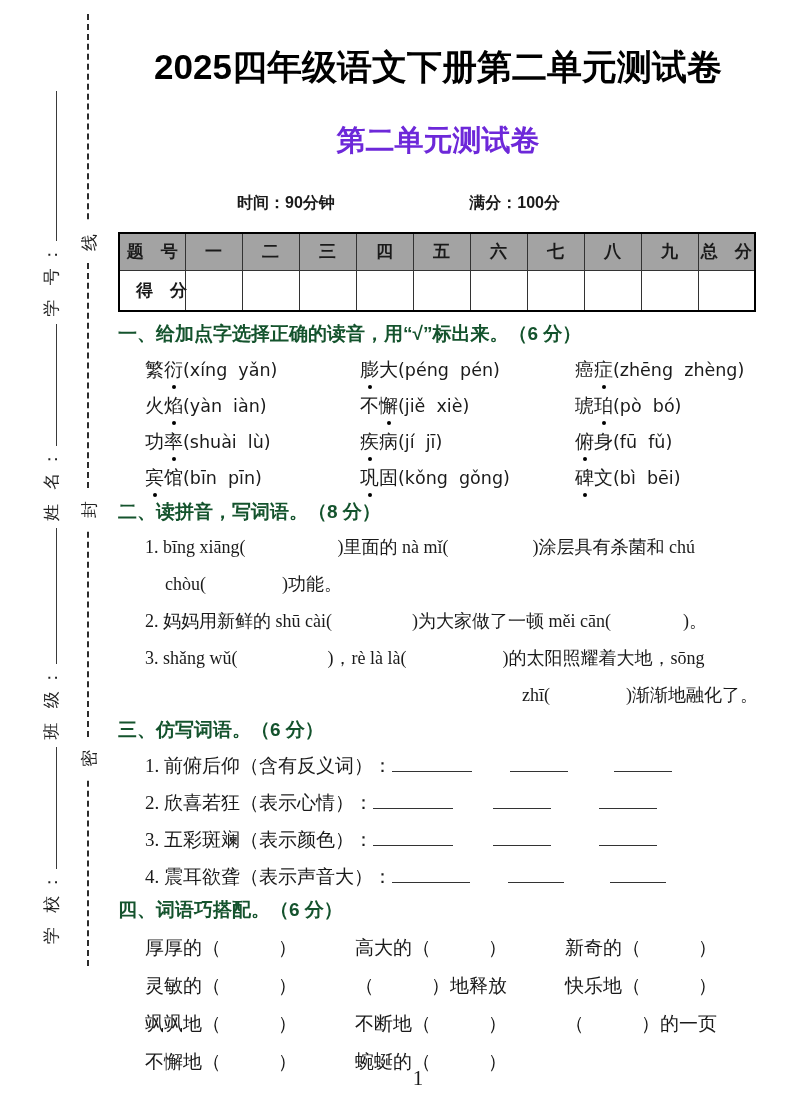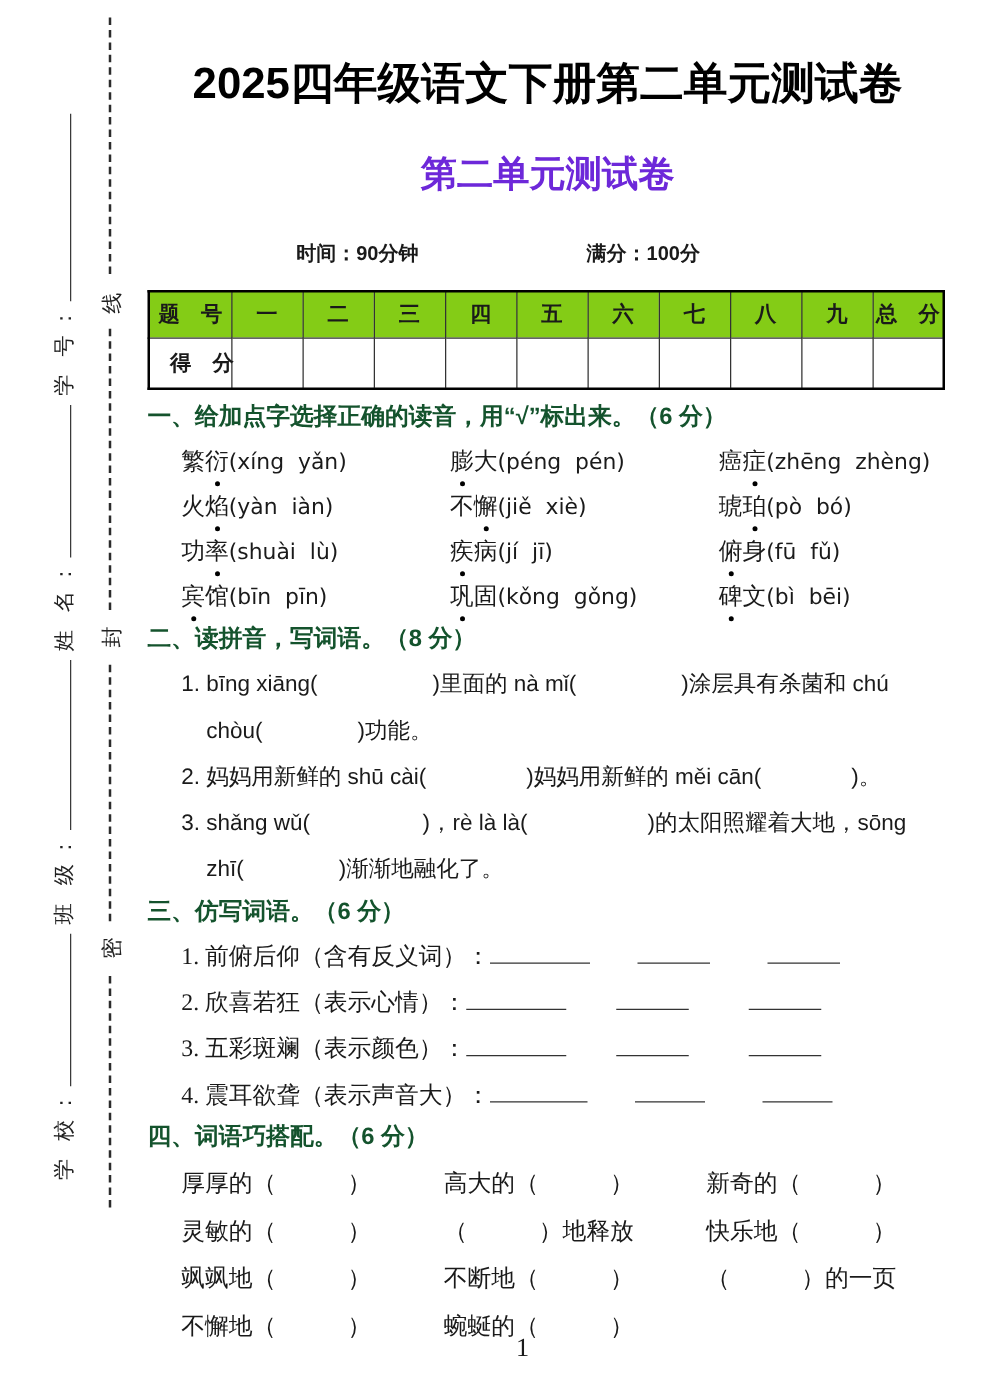--- a/index.html
+++ b/index.html
@@ -29,41 +29,41 @@
               font-weight:bold; font-size:29px; line-height:40px; color:#6d28d9; }
   .meta { margin-top:33px; height:22px; font-family:"Liberation Sans", sans-serif;
           font-weight:bold; font-size:16px; }
   .meta .m1 { margin-left:119px; }
   .meta .m2 { margin-left:130px; }
 
   table.score { margin-top:17px; width:638px; border-collapse:collapse;
                 border:2px solid #000; table-layout:fixed; }
   table.score th, table.score td { border:1px solid #333; text-align:center;
                 white-space:pre; font-size:17px; }
-  table.score th { height:37px; background:#84cc16; font-family:"Liberation Sans", sans-serif;
+  table.score th { height:37px; background:#a3a3a3; font-family:"Liberation Sans", sans-serif;
                 font-weight:bold; }
   table.score td { height:41px; font-family:"Liberation Sans", sans-serif; font-weight:bold;padding-left:16px; }
 
   .sec-heading { font-family:"Liberation Sans", sans-serif; font-weight:bold;
                  font-size:19px; line-height:26px; color:#14532d; }
   .h1s { margin-top:9px; } .h2s { margin-top:0px; } .h3s { margin-top:3px; } .h4s { margin-top:2px; }
 
   .s1-grid { margin-top:8px; padding-left:27px; display:grid;
              grid-template-columns:215px 215px 1fr; }
   .s1-grid .cell { height:36px; line-height:30px; }
   .word { font-size:19px; }
   .word .ch { display:inline-block; position:relative; }
   .word .ch.dotted::after { content:""; position:absolute; left:50%; bottom:-4px;
              transform:translateX(-50%); width:4px; height:4px; border-radius:50%;
              background:#000; }
   .pinyin { font-family:"DejaVu Sans", sans-serif; font-size:17.5px; white-space:pre;text-align:right; }
 
   .lines { margin-top:4px; }
   .line { height:37px; line-height:37px; font-size:19px; white-space:nowrap; }
-  .line.pin { font-family:Liberation Sans, sans-serif; font-size:18px; }
+  .line.pin { font-family:Liberation Serif, serif; font-size:18px; }
   .blank-space { display:inline-block; height:2px; }
   .blank-line { display:inline-block; height:20px; border-bottom:1.5px solid #333; }
   .gapseg { display:inline-block; height:2px; }
 
   .s4-grid { margin-top:6px; padding-left:27px; display:grid;
              grid-template-columns:210px 210px 1fr; }
   .s4-grid .cell { height:38px; line-height:38px; font-size:19px; white-space:pre; }
 
   .pageno { position:absolute; left:388px; top:1066px; width:60px; text-align:center;
             font-size:21px; font-family:"Liberation Serif", serif; }
@@ -143,23 +143,23 @@
         <div class="cell"><span class="word"><span class="ch dotted">俯</span><span class="ch">身</span></span><span class="pinyin">(fū  fǔ)</span></div>
         <div class="cell"><span class="word"><span class="ch dotted">宾</span><span class="ch">馆</span></span><span class="pinyin">(bīn  pīn)</span></div>
         <div class="cell"><span class="word"><span class="ch dotted">巩</span><span class="ch">固</span></span><span class="pinyin">(kǒng  gǒng)</span></div>
         <div class="cell"><span class="word"><span class="ch dotted">碑</span><span class="ch">文</span></span><span class="pinyin">(bì  bēi)</span></div>
       </div>
 
     <div class="sec-heading h2s">二、读拼音，写词语。（8 分）</div>
     <div class="lines" id="s2-lines">
         <div class="line pin" style="padding-left: 27px;"><span>1. bīng xiāng(</span><span class="blank-space" style="width: 92px;"></span><span>)里面的 nà mǐ(</span><span class="blank-space" style="width: 84px;"></span><span>)涂层具有杀菌和 chú</span></div>
         <div class="line pin" style="padding-left: 47px;"><span>chòu(</span><span class="blank-space" style="width: 76px;"></span><span>)功能。</span></div>
-        <div class="line pin" style="padding-left: 27px;"><span>2. 妈妈用新鲜的 shū cài(</span><span class="blank-space" style="width: 80px;"></span><span>)妈妈用新鲜的 měi cān(</span><span class="blank-space" style="width: 72px;"></span><span>)。</span></div>
+        <div class="line pin" style="padding-left: 27px;"><span>2. 妈妈用新鲜的 shū cài(</span><span class="blank-space" style="width: 80px;"></span><span>)为大家做了一顿 měi cān(</span><span class="blank-space" style="width: 72px;"></span><span>)。</span></div>
         <div class="line pin" style="padding-left: 27px;"><span>3. shǎng wǔ(</span><span class="blank-space" style="width: 90px;"></span><span>)，rè là là(</span><span class="blank-space" style="width: 96px;"></span><span>)的太阳照耀着大地，sōng</span></div>
-        <div class="line pin" style="padding-left: 47px;"><span>zhī(</span><span class="blank-space" style="width: 76px;"></span><span>)渐渐地融化了。</span></div>
+        <div class="line pin" style="padding-left: 47px; text-align: right;"><span>zhī(</span><span class="blank-space" style="width: 76px;"></span><span>)渐渐地融化了。</span></div>
       </div>
 
     <div class="sec-heading h3s">三、仿写词语。（6 分）</div>
     <div class="lines" id="s3-lines">
         <div class="line" style="padding-left: 27px;"><span>1. 前俯后仰（含有反义词）：</span><span class="blank-line" style="width: 80px;"></span><span class="gapseg" style="width: 38px;"></span><span class="blank-line" style="width: 58px;"></span><span class="gapseg" style="width: 46px;"></span><span class="blank-line" style="width: 58px;"></span></div>
         <div class="line" style="padding-left: 27px;"><span>2. 欣喜若狂（表示心情）：</span><span class="blank-line" style="width: 80px;"></span><span class="gapseg" style="width: 40px;"></span><span class="blank-line" style="width: 58px;"></span><span class="gapseg" style="width: 48px;"></span><span class="blank-line" style="width: 58px;"></span></div>
         <div class="line" style="padding-left: 27px;"><span>3. 五彩斑斓（表示颜色）：</span><span class="blank-line" style="width: 80px;"></span><span class="gapseg" style="width: 40px;"></span><span class="blank-line" style="width: 58px;"></span><span class="gapseg" style="width: 48px;"></span><span class="blank-line" style="width: 58px;"></span></div>
         <div class="line" style="padding-left: 27px;"><span>4. 震耳欲聋（表示声音大）：</span><span class="blank-line" style="width: 78px;"></span><span class="gapseg" style="width: 38px;"></span><span class="blank-line" style="width: 56px;"></span><span class="gapseg" style="width: 46px;"></span><span class="blank-line" style="width: 56px;"></span></div>
       </div>
 

